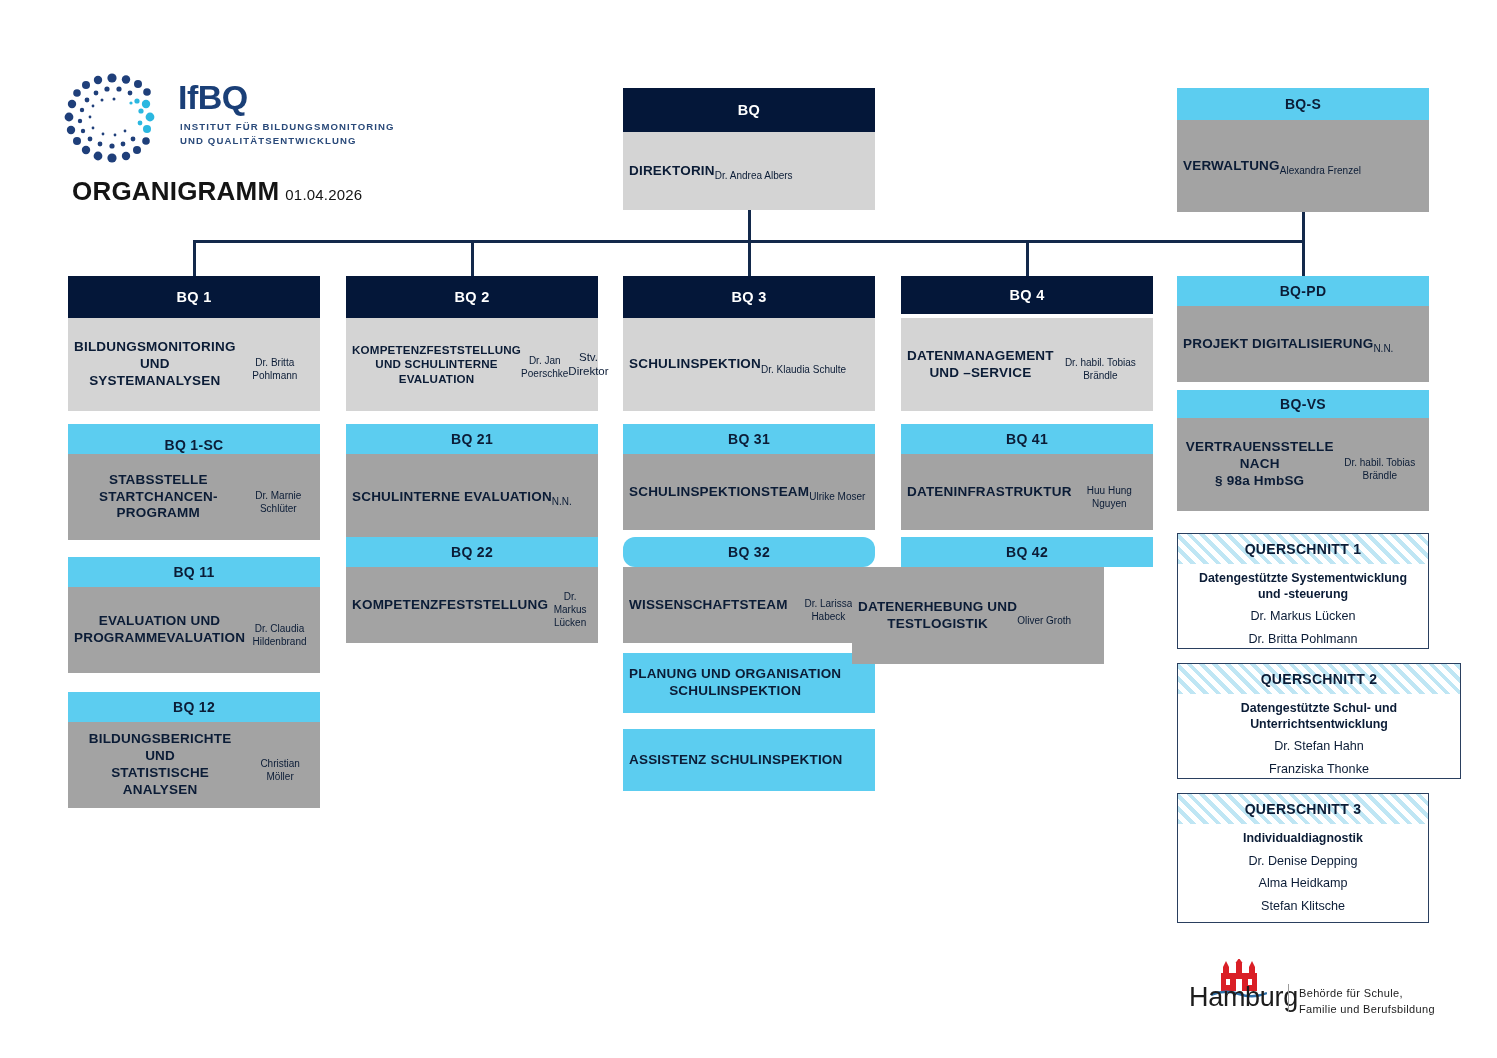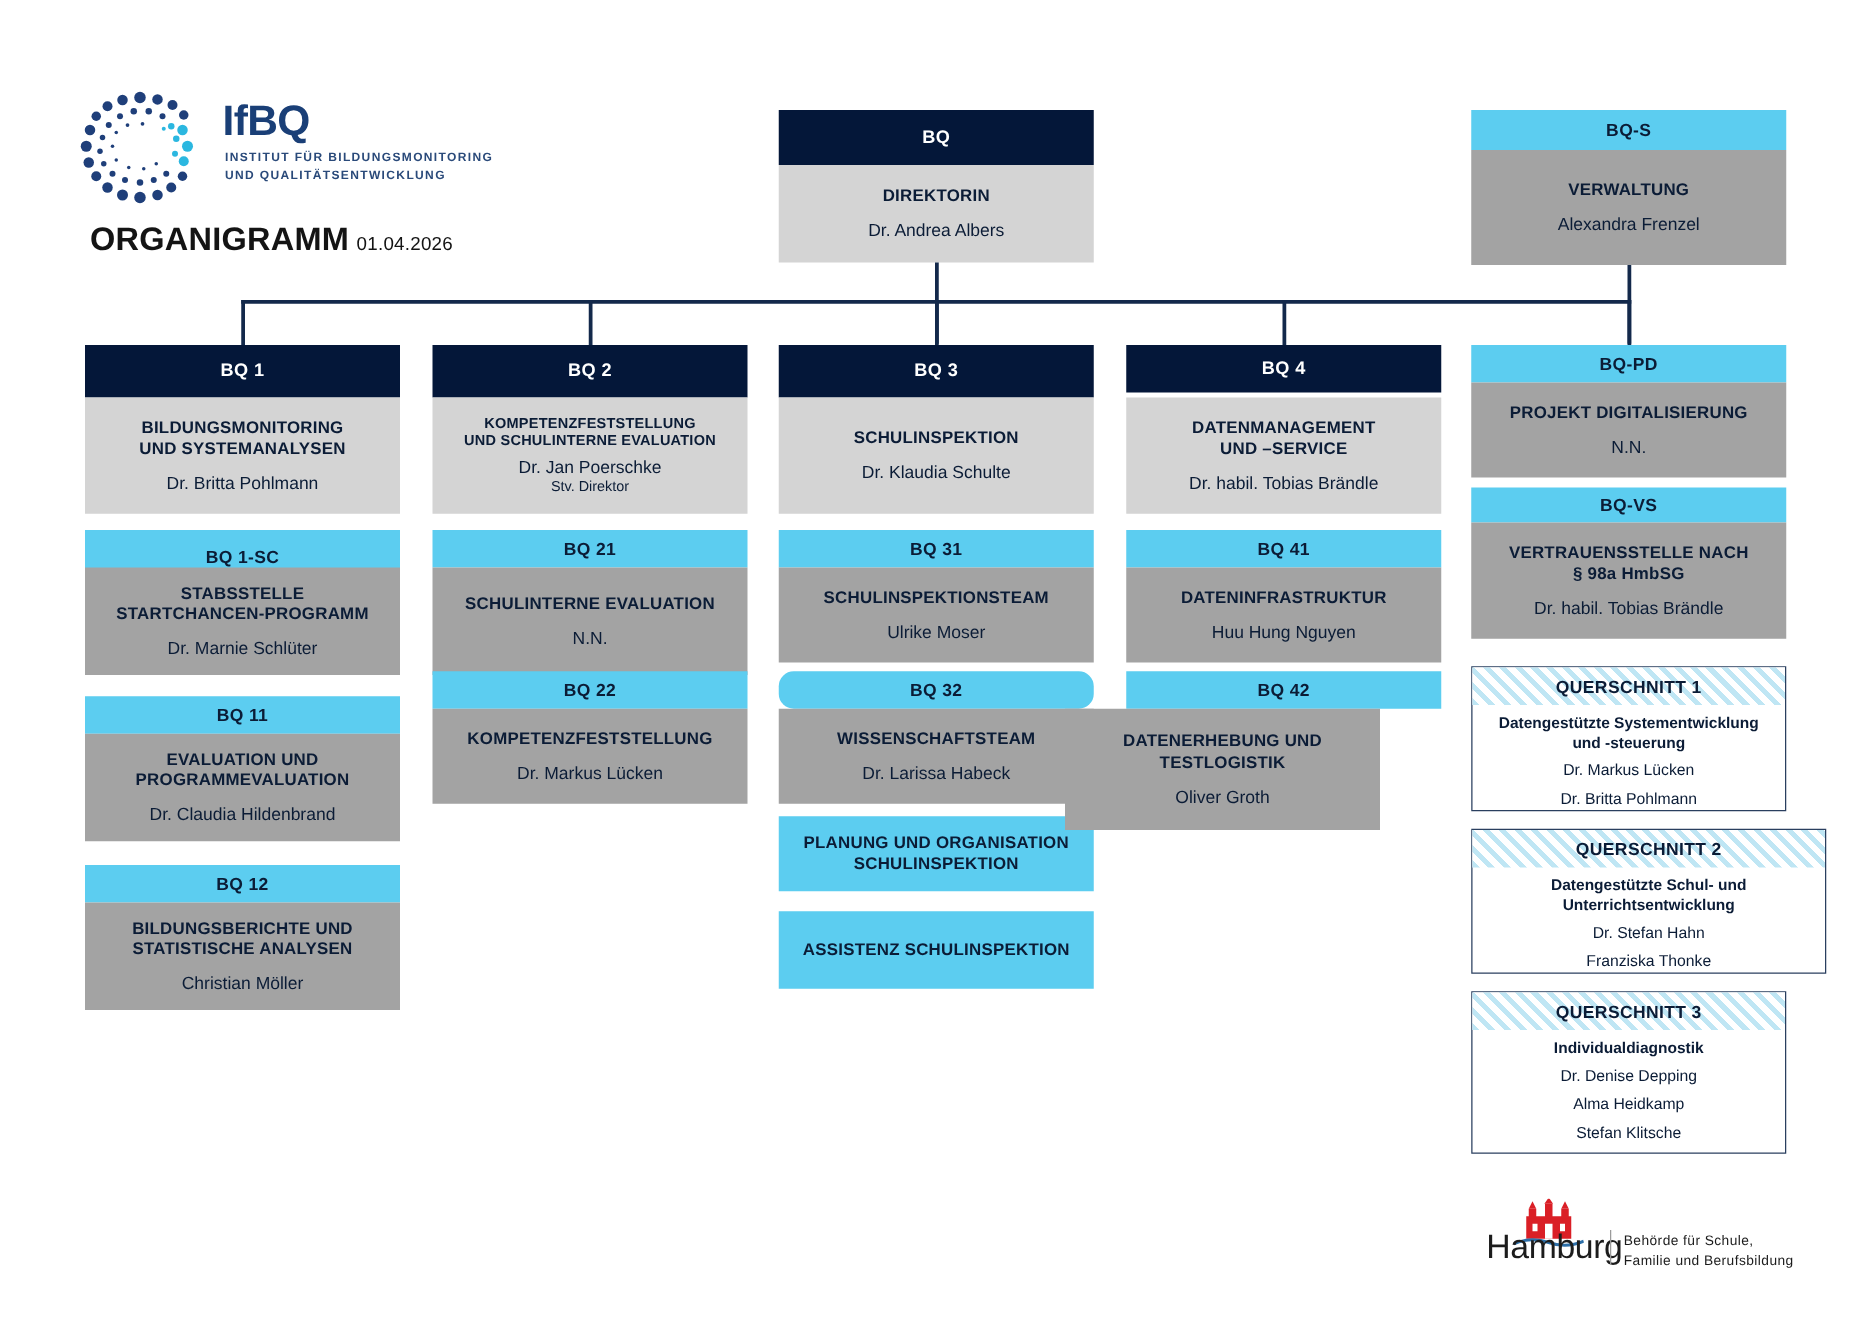--- a/index.html
+++ b/index.html
@@ -12,25 +12,25 @@
 
   
   .abs{position:absolute;box-sizing:border-box;}
   .hdr-navy{background:#041739;color:#ffffff;font-weight:bold;font-size:14.5px;
     display:flex;align-items:center;justify-content:center;letter-spacing:.3px;}
   .hdr-cyan{background:#5ccdf0;color:#0b1c36;font-weight:bold;font-size:14px;
     display:flex;align-items:center;justify-content:center;letter-spacing:.3px;}
   .body-grey{background:#d4d4d4;}
   .body-lgrey{background:#a3a3a3;}
   .body-cyan{background:#5ccdf0;}
-  .bodybox{display:flex;flex-direction:column;align-items:center;justify-content:center;
+  .bodybox{display:flex;align-items:center;justify-content:flex-start;
     text-align:center;padding:6px 6px;}
   .unit-title{font-weight:bold;font-size:13.5px;line-height:1.25;letter-spacing:.2px;}
   .unit-title.small{font-size:11.6px;}
-  .person{font-weight:normal;font-size:14px;line-height:1.3;margin-top:9px;}
+  .person{font-weight:normal;font-size:10px;line-height:1.3;margin-top:9px;}
   .person.tight{margin-top:4px;}
   .subrole{font-size:11.5px;line-height:1.2;margin-top:1px;}
 
   
   .line{position:absolute;background:#13294b;}
 
   
   .qs{border:1px solid #2a3f5f;background:#ffffff;}
   .qs-hdr{
     height:30px;display:flex;align-items:center;justify-content:center;

